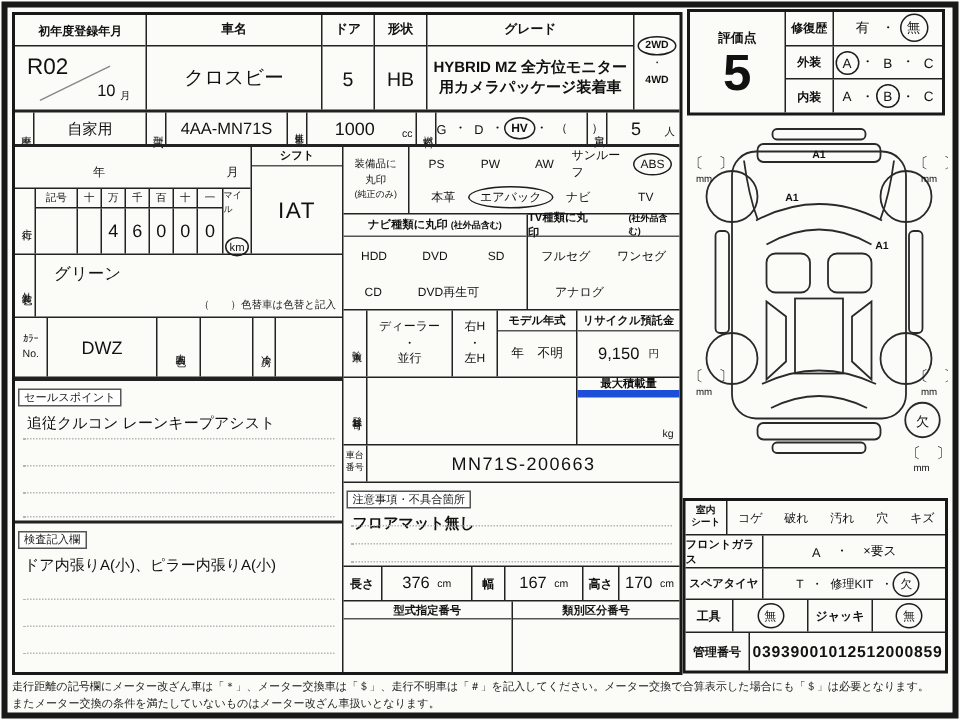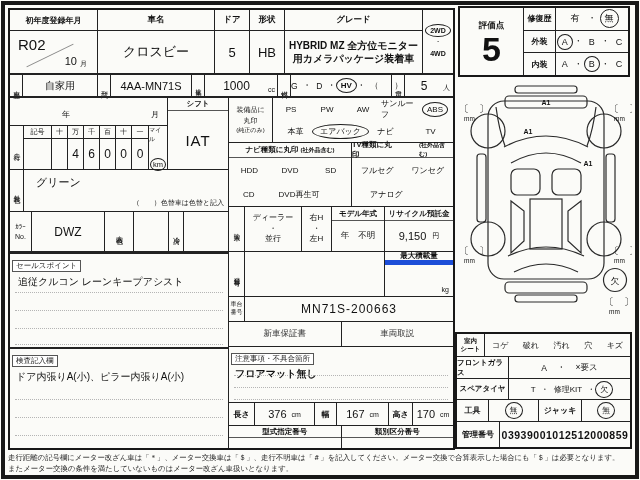--- a/index.html
+++ b/index.html
@@ -291,24 +291,20 @@
         </div>
 
         <div class="row bb" style="height:25px">
           <div class="col c br" style="width:16px;font-size:6px;line-height:1.3">
             <div>車台</div>
             <div>番号</div>
           </div>
           <div class="grow c f12 val" style="letter-spacing:1px">MN71S-200663</div>
         </div>
 
-        <div class="row bb" style="height:25px">
-          <div class="grow c f85 br" style="color:#333">新車保証書</div>
-          <div class="grow c f85" style="color:#333">車両取説</div>
-        </div>
 
         <div style="height:55px;position:relative">
           <span class="tag" style="margin:2px 0 0 2px">注意事項・不具合箇所</span>
           <div class="f10 hd" style="margin:2px 0 0 6px">フロアマット無し</div>
           <div class="dl" style="top:28px"></div>
           <div class="dl" style="top:40px"></div>
           <div class="dl" style="top:52px"></div>
         </div>
 
         <div class="row bb" style="height:24px;border-top:1px solid #222">

